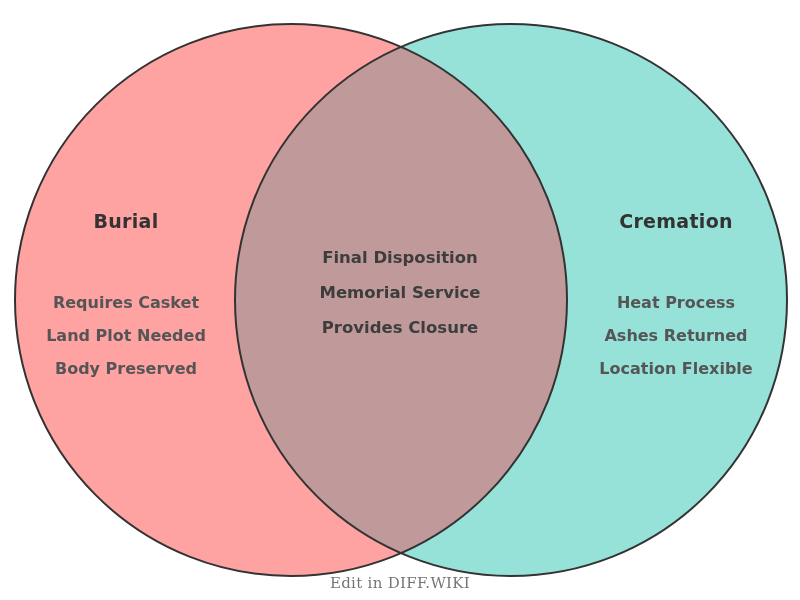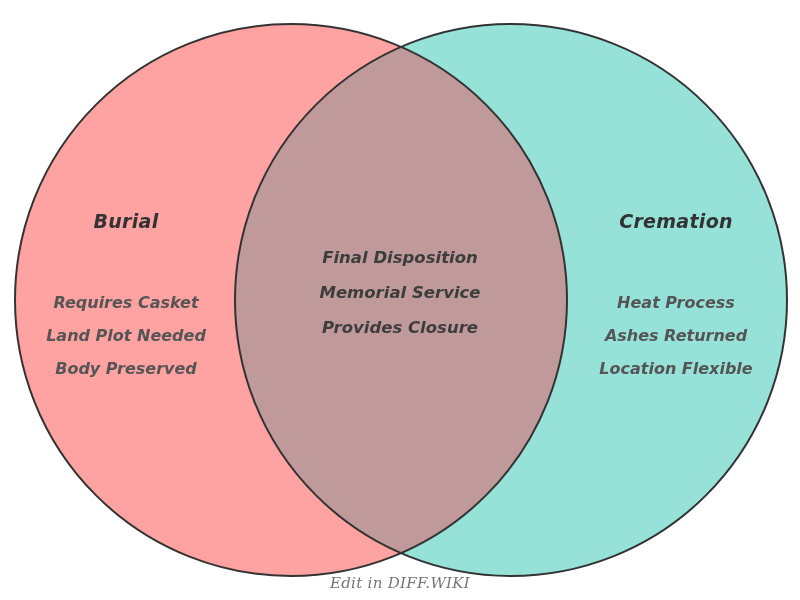--- a/index.html
+++ b/index.html
@@ -7,21 +7,20 @@
     padding: 0;
     width: 800px;
     height: 600px;
     background: #ffffff;
     overflow: hidden;
   }
   .stage {
     position: relative;
     width: 800px;
     height: 484px;
-    font-style: italic;
   }
   svg text {
     font-family: "DejaVu Sans", "Liberation Sans", sans-serif;
     font-weight: bold;
     text-anchor: middle;
   }
   svg text.set-title { font-size: 19px; letter-spacing: 0.3px; }
   svg text.set-item  { font-size: 16px; }
   svg text.center-item { font-size: 16.5px; }
   svg text.footer-text {

